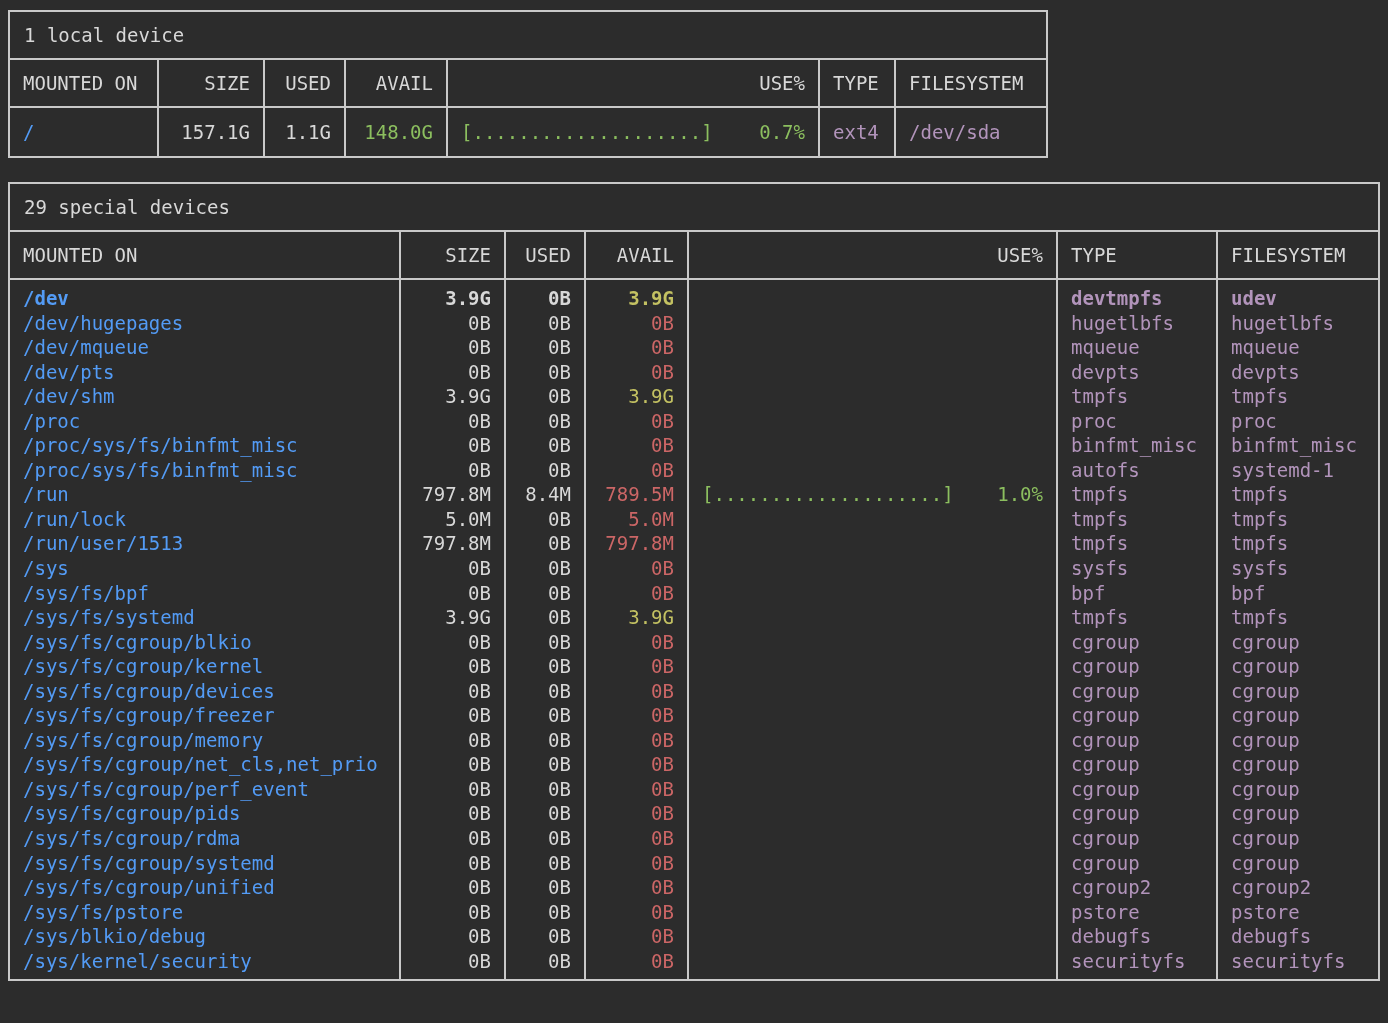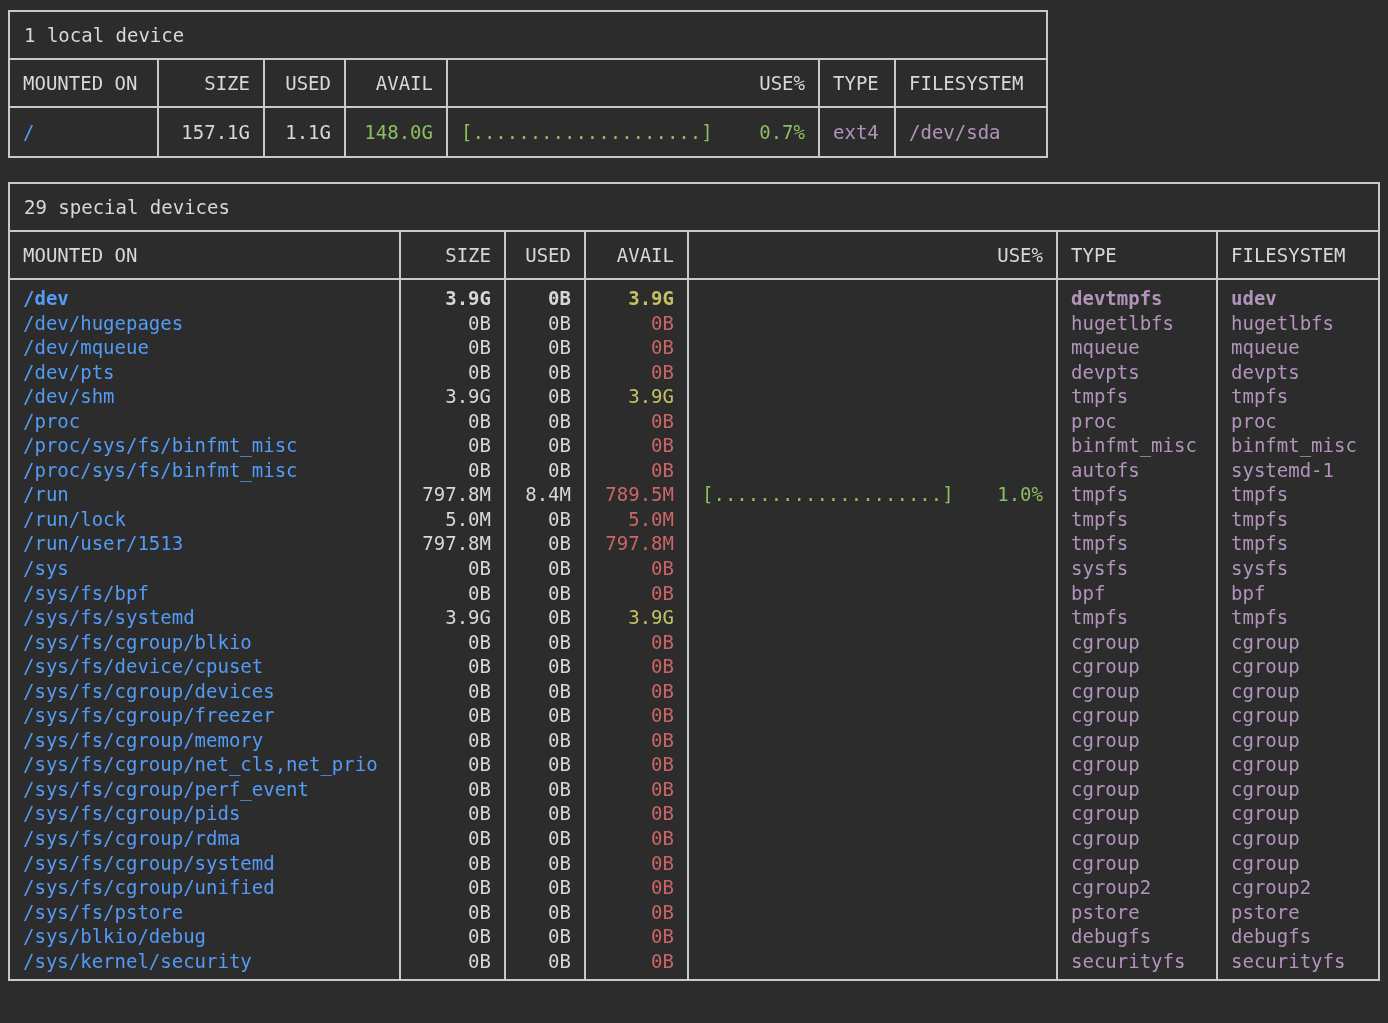--- a/index.html
+++ b/index.html
@@ -344,21 +344,21 @@
           <td class="al">
             <div class="usewrap">
               <span></span>
               <span></span>
             </div>
           </td>
           <td class="al cell-type">cgroup</td>
           <td class="al cell-fs">cgroup</td>
         </tr>
         <tr>
-          <td class="al cell-mount">/sys/fs/device/cpuset</td>
+          <td class="al cell-mount">/sys/fs/cgroup/kernel</td>
           <td class="ar">0B</td>
           <td class="ar">0B</td>
           <td class="ar c-red">0B</td>
           <td class="al">
             <div class="usewrap">
               <span></span>
               <span></span>
             </div>
           </td>
           <td class="al cell-type">cgroup</td>

